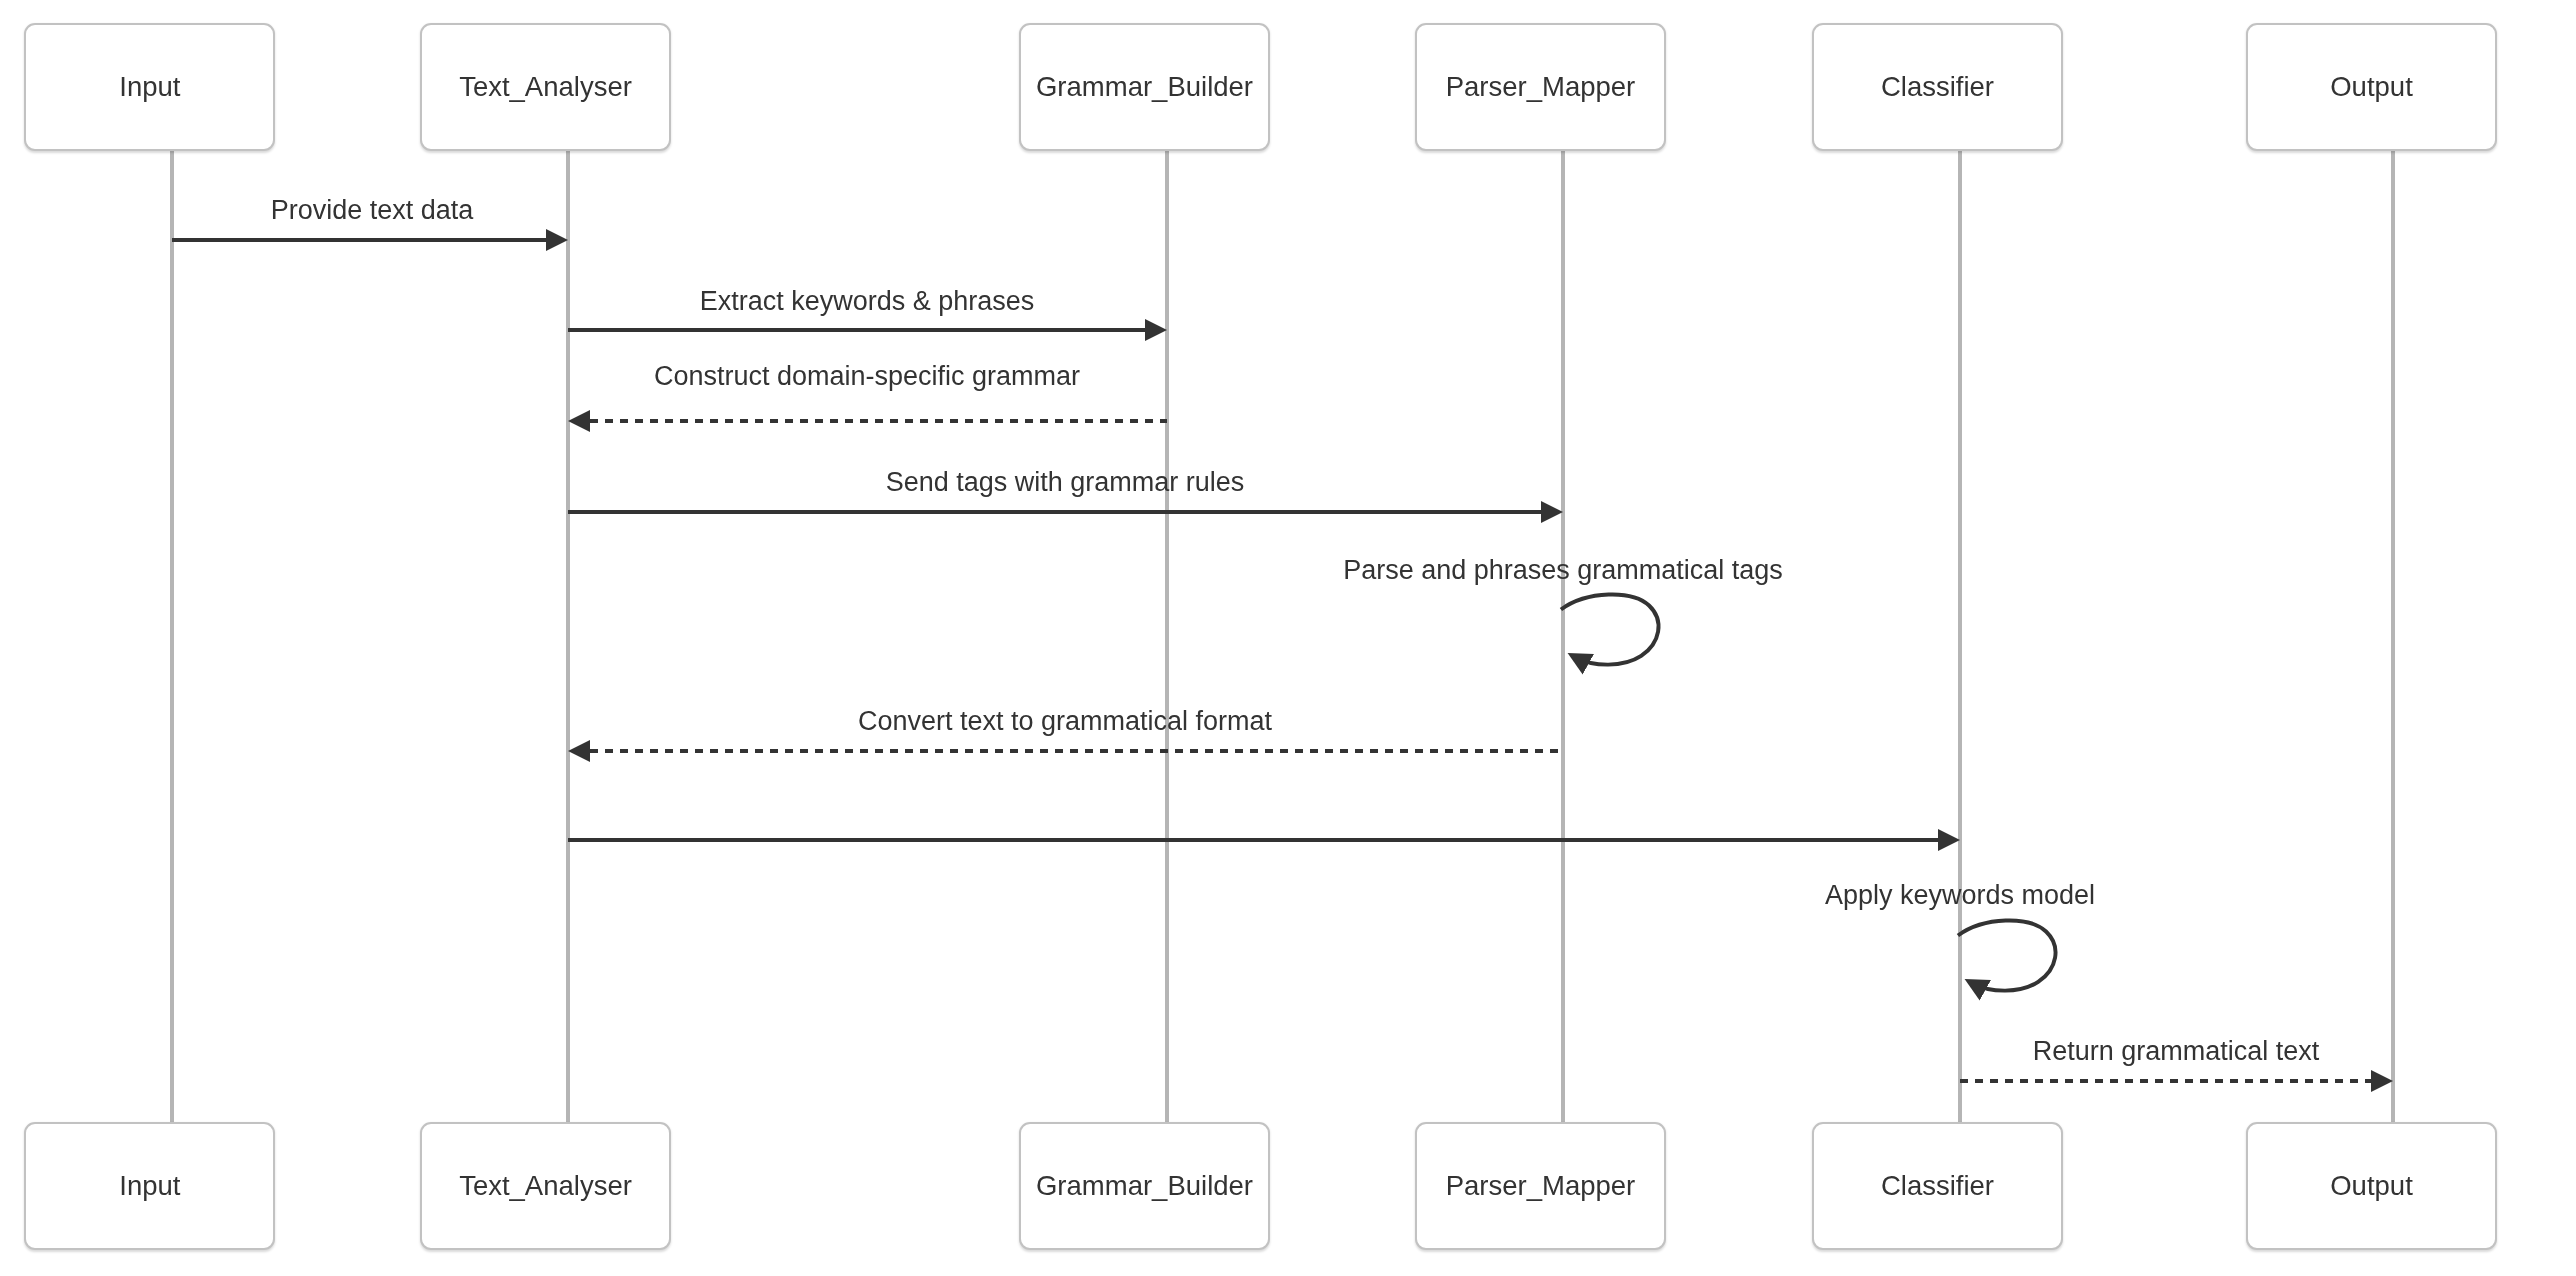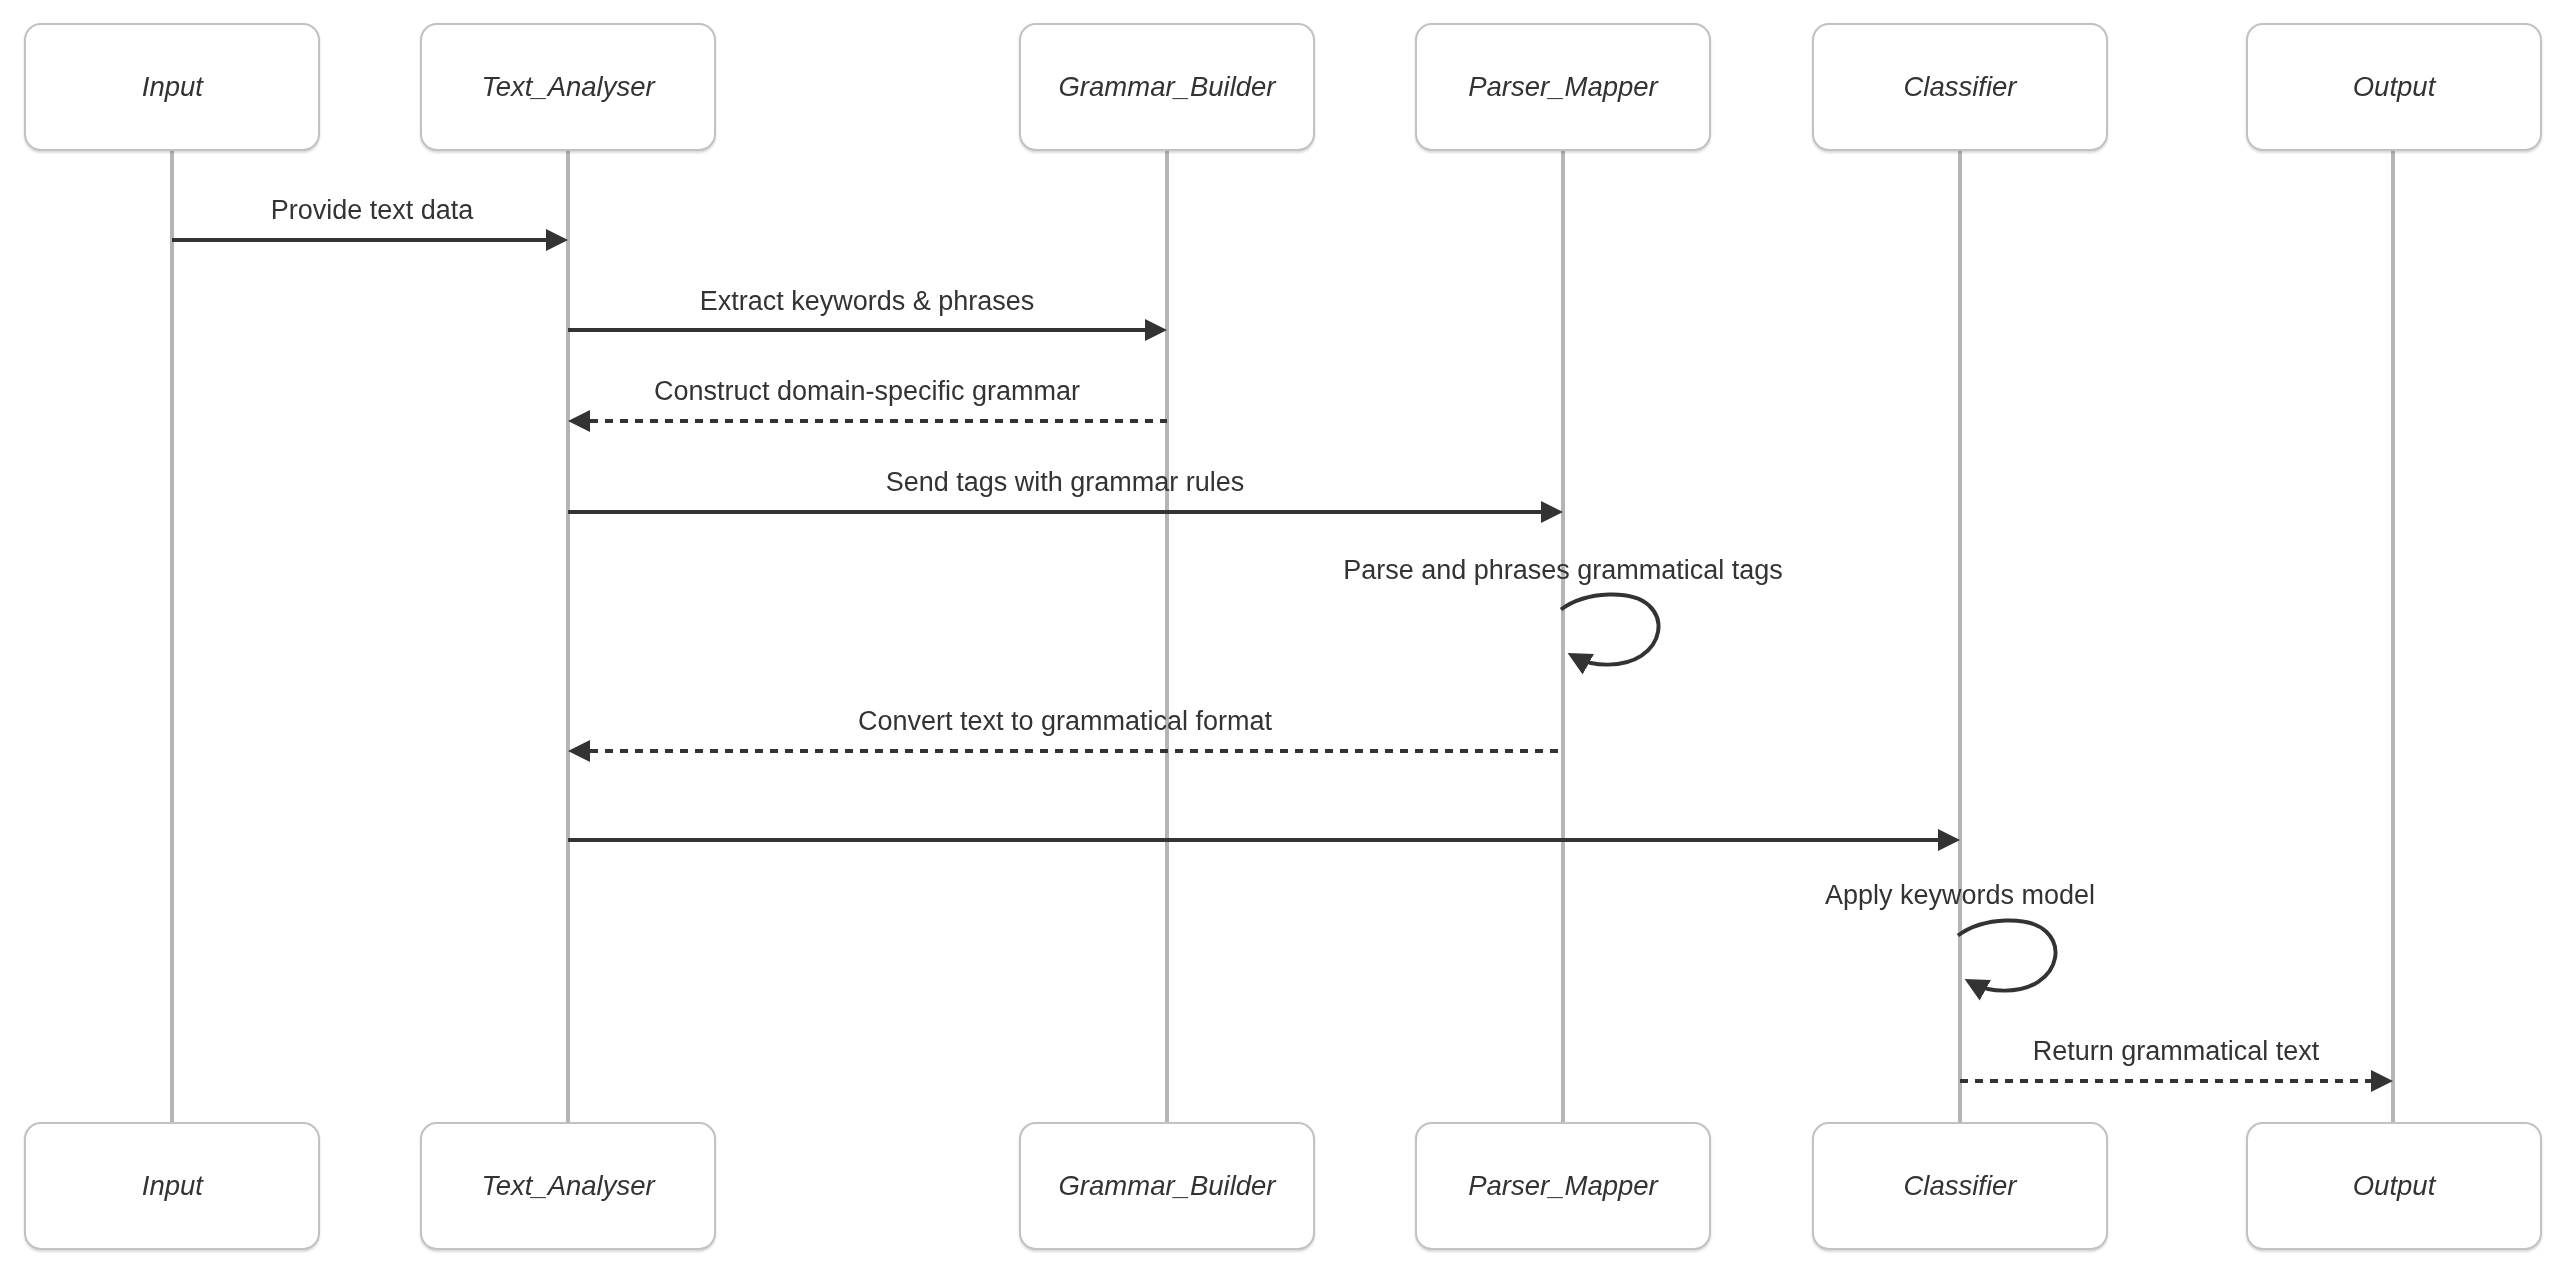--- a/index.html
+++ b/index.html
@@ -13,30 +13,29 @@
   html,body{margin:0;padding:0;background:var(--background);}
   .diagram{
     position:relative;
     width:2576px;height:1276px;
     background:var(--background);
     font-family:"Liberation Sans", sans-serif;
     overflow:hidden;
   }
   .actor{
     position:absolute;
-    width:296px;height:128px;
+    width:251px;height:128px;
     background:var(--actor-fill);
     border:2.4px solid var(--actor-border);
-    border-radius:17px;
+    border-radius:11px;
     box-shadow:0 1.6px 2.4px rgba(0,0,0,0.15);
     display:flex;align-items:center;justify-content:center;
     font-size:27.5px;color:var(--text);
     box-sizing:border-box;
     z-index:2;
-    font-style:italic;
   }
   .lifeline{
     position:absolute;
     top:151px;height:971px;width:3.9px;
     background:var(--lifeline);
     z-index:1;
   }
   .msg-label{
     position:absolute;
     transform:translateX(-50%);
@@ -117,21 +116,21 @@
     </div>
 
   <div class="msg-label" style="left:372px;top:195px">Provide text data</div>
   <div class="msg-line" style="left:172px;top:238px;width:375px"></div>
   <div class="arrowhead right" style="left:546px;top:229px"></div>
 
   <div class="msg-label" style="left:867px;top:286px">Extract keywords &amp; phrases</div>
   <div class="msg-line" style="left:568px;top:328px;width:578px"></div>
   <div class="arrowhead right" style="left:1145px;top:319px"></div>
 
-  <div class="msg-label" style="left:867px;top:376px">Construct domain-specific grammar</div>
+  <div class="msg-label" style="left:867px;top:361px">Construct domain-specific grammar</div>
   <div class="msg-line dashed" style="left:590px;top:419px;width:577px"></div>
   <div class="arrowhead left" style="left:568px;top:410px"></div>
 
   <div class="msg-label" style="left:1065px;top:467px">Send tags with grammar rules</div>
   <div class="msg-line" style="left:568px;top:510px;width:974px"></div>
   <div class="arrowhead right" style="left:1541px;top:501px"></div>
 
   <div class="msg-label" style="left:1563px;top:555px">Parse and phrases grammatical tags</div>
   <svg class="self-loop" style="left:1557px;top:592px" width="118" height="79" viewBox="0 0 150 100">
     <defs>

